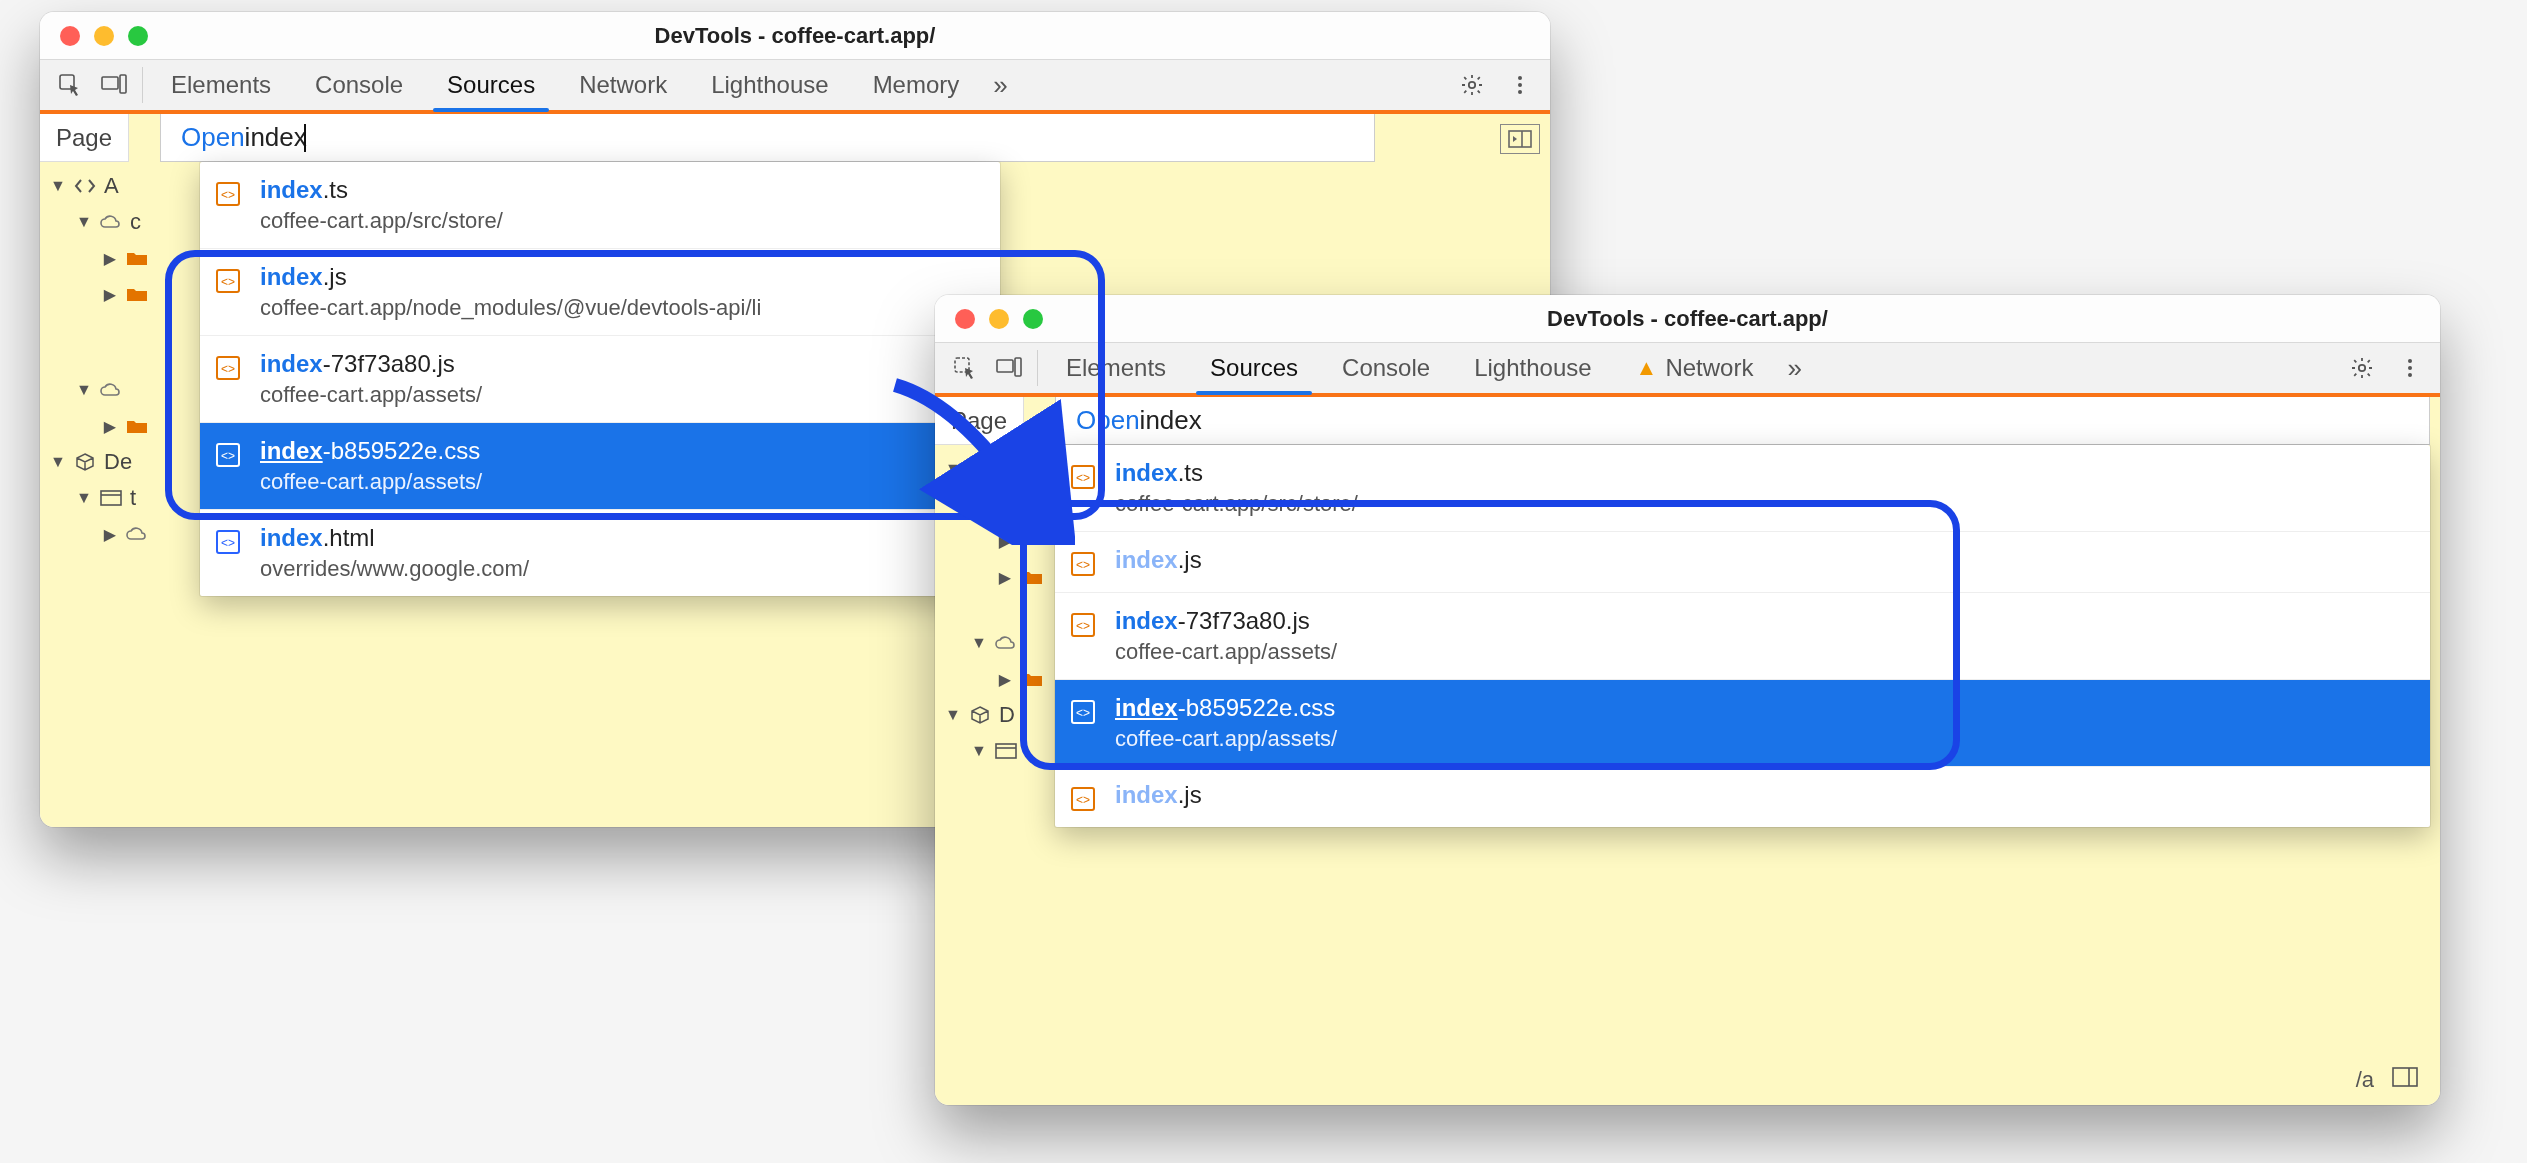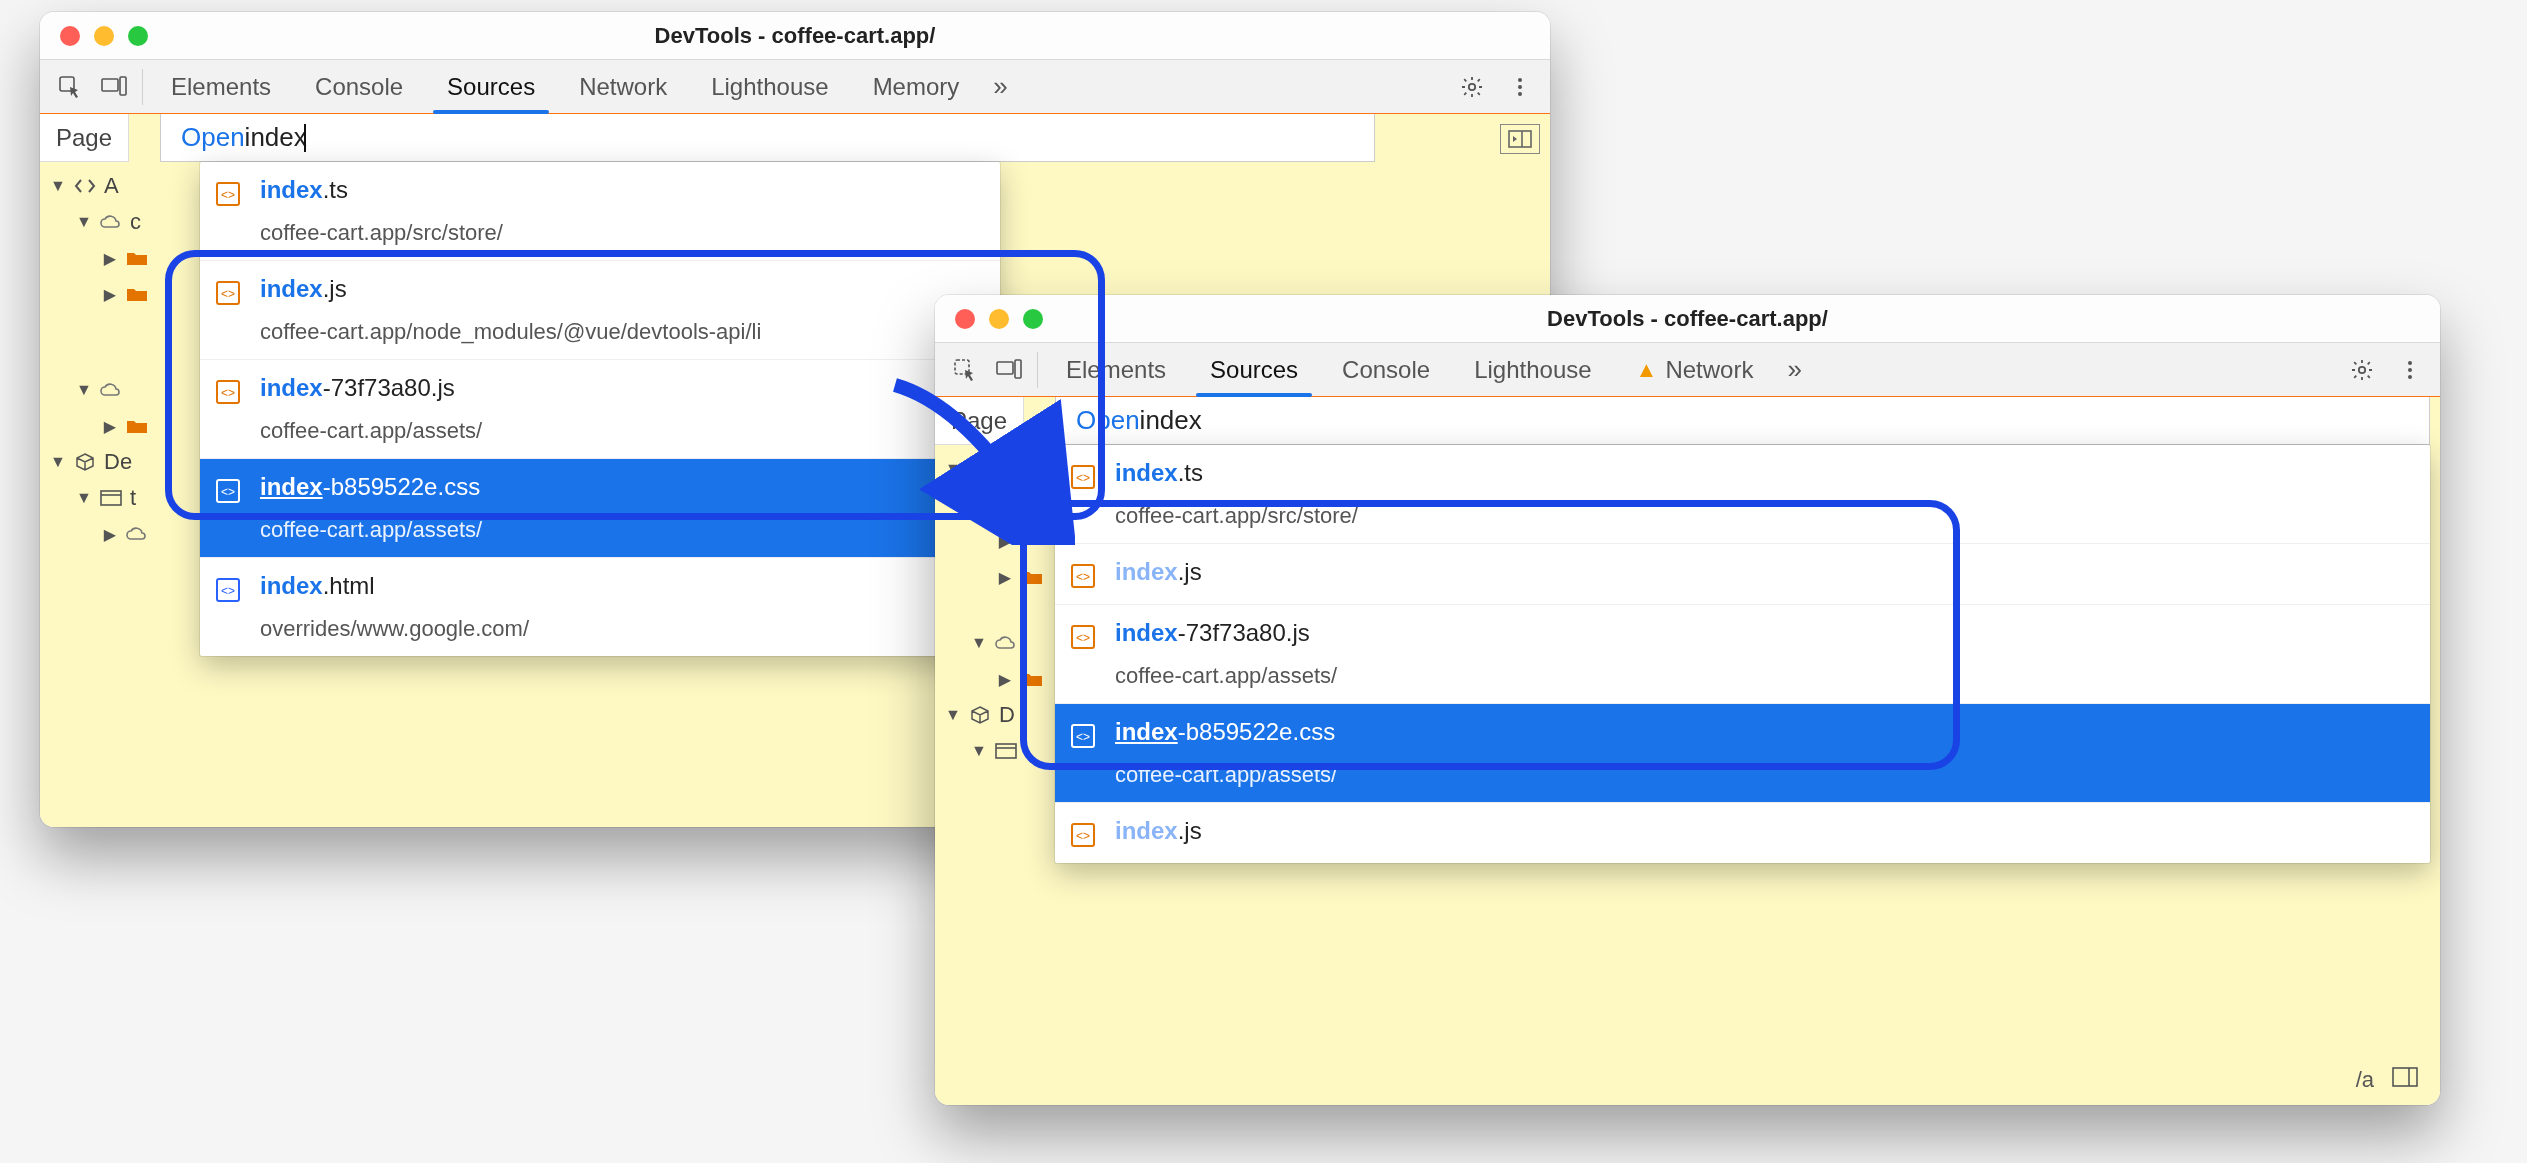--- a/index.html
+++ b/index.html
@@ -28,21 +28,21 @@
     position: relative;
   }
   .traffic { display: flex; gap: 14px; padding-left: 20px; }
   .dot { width: 20px; height: 20px; border-radius: 50%; }
   .dot.red { background:#ff5f57; } .dot.yellow{background:#febc2e;} .dot.green{background:#28c840;}
   .title-text {
     position: absolute; left: 0; right: 0; text-align: center;
     font-size: 22px; font-weight: 600; color: #222; pointer-events: none;
   }
   .toolbar {
-    height: 54px; background: #f2f2f2; border-bottom: 1px solid #f97316;
+    height: 54px; background: #f2f2f2; border-bottom: 4px solid #f97316;
     display: flex; align-items: center; padding: 0 8px;
   }
   .tb-icon {
     width: 44px; height: 40px; display:flex; align-items:center; justify-content:center;
     color:#555;
   }
   .tb-sep { width:1px; height:36px; background:#d0d0d0; margin: 0 6px;}
   .tabs { display:flex; align-items:center; flex: 0 0 auto; }
   .tab {
     padding: 0 22px; height:54px; display:flex; align-items:center;
@@ -84,21 +84,21 @@
     position:absolute; background:#fff;
     box-shadow: 0 10px 30px rgba(0,0,0,0.25), 0 0 0 1px rgba(0,0,0,0.08);
     border-radius: 2px;
   }
   .dd-item {
     display:flex; align-items:flex-start; padding: 14px 20px 14px 14px; gap:18px;
     border-bottom:1px solid #eee;
   }
   .dd-item:last-child{border-bottom:none;}
   .dd-icon{ width:28px; height:28px; flex-shrink:0; margin-top:4px; display:flex;align-items:center;justify-content:center;}
-  .dd-texts{ display:flex; flex-direction:column; gap:16px;}
+  .dd-texts{ display:flex; flex-direction:column; gap:4px;}
   .dd-name{ font-size:24px; color:#222;}
   .dd-name .hl{ color:#1a73e8; font-weight:700;}
   .dd-path{ font-size:22px; color:#555;}
   .dd-item.selected{ background:#1a73e8; color:#fff;}
   .dd-item.selected .dd-name{ color:#fff;}
   .dd-item.selected .dd-name .hl{ color:#fff; text-decoration:underline;}
   .dd-item.selected .dd-path{ color:#eaf2ff;}
   .dd-item.faded .dd-name .hl{ color:#8ab4f8;}
   .dd-item.faded .dd-path{ color:#bbb;}
 

